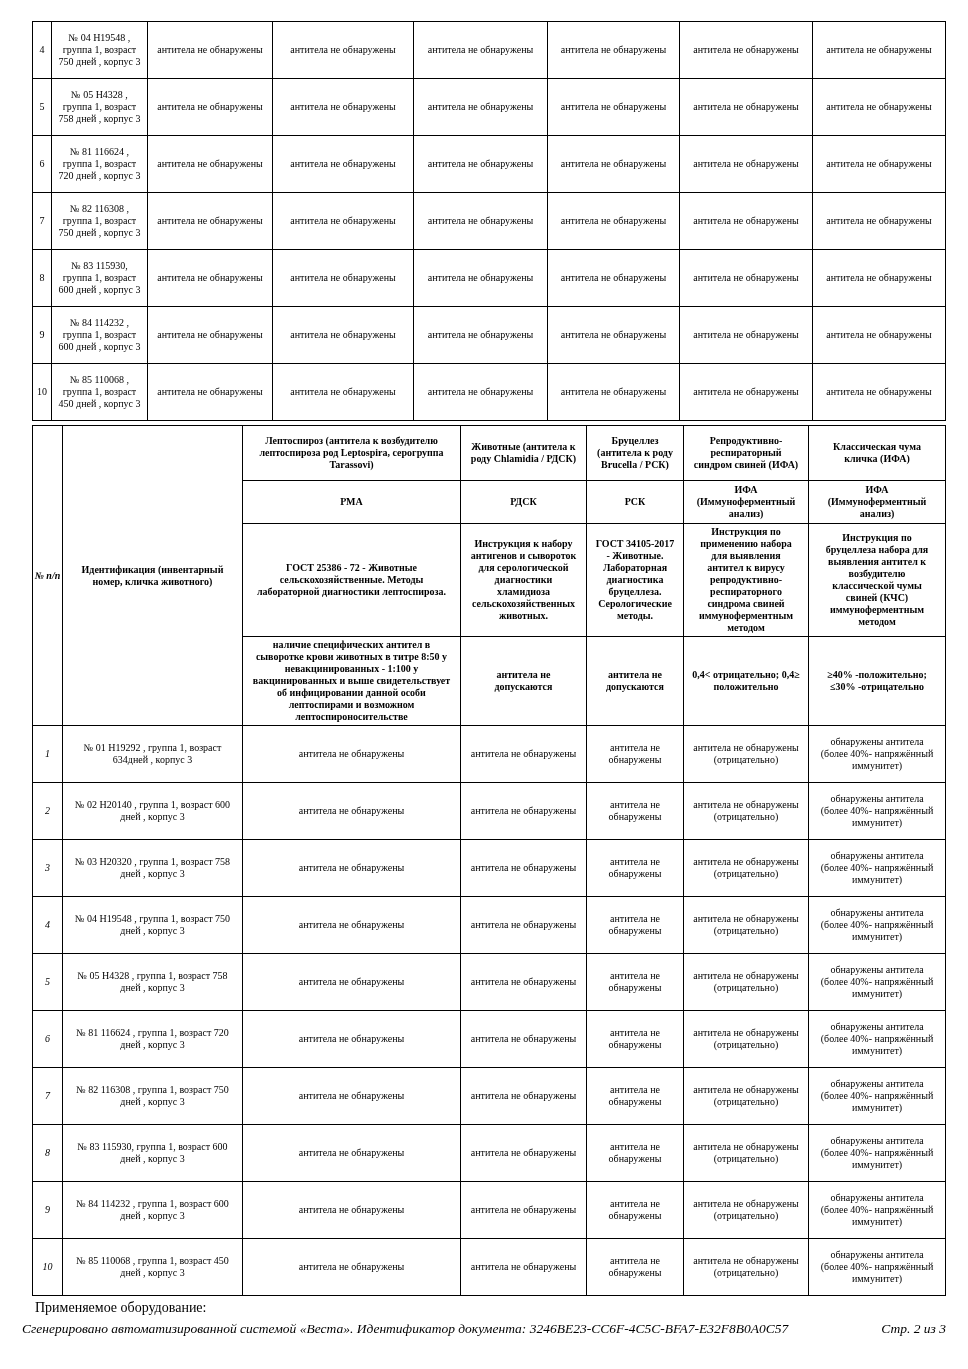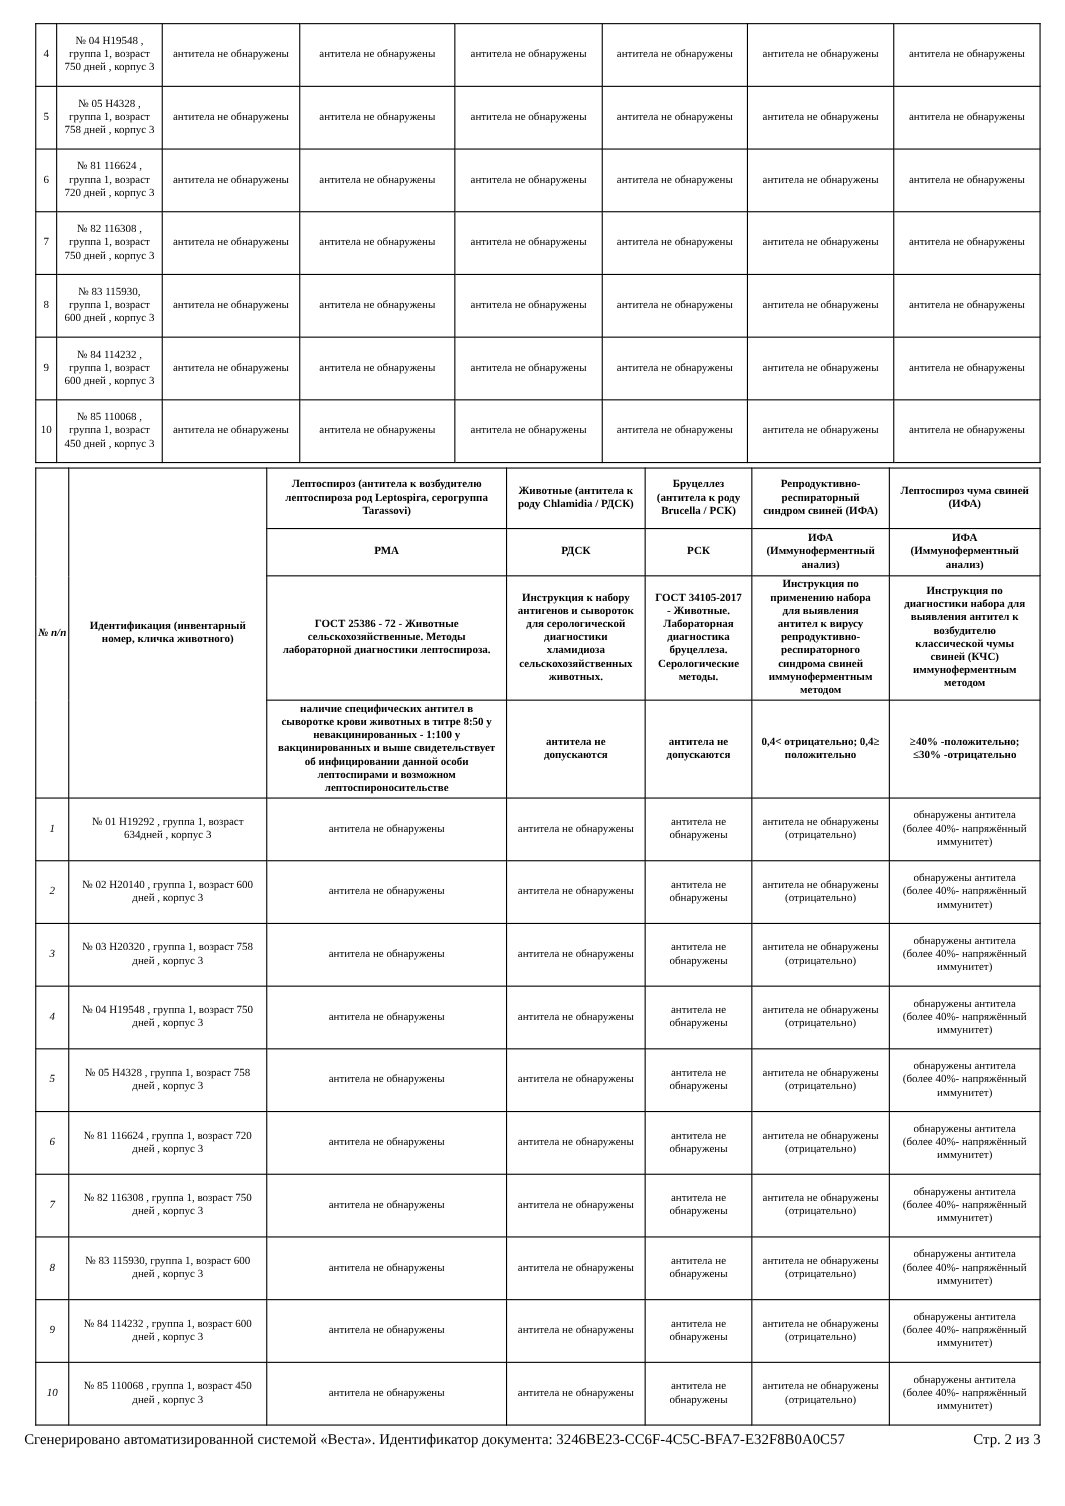--- a/index.html
+++ b/index.html
@@ -29,21 +29,21 @@
   .t2 tr.r4 { height:88px; }
   .t2 tr.dr { height:57px; }
   .t2 td.numc { padding:2px 1px;font-style:italic; }
   .t2 td.idc { padding:2px 10px; }
 
   
   .footer { position:absolute; left:0; right:0; top:1296px; }
   .equip { margin-left:35px; margin-top:4px; font-size:14px; }
   .proto { margin-left:22px; margin-top:5px; font-size:13.5px; }
   .genrow { margin-left:22px; margin-right:22px; margin-top:5px; font-size:13.5px;
-            display:flex; justify-content:space-between; align-items:baseline; }
+            display:flex; justify-content:space-between; align-items:baseline;font-style:italic; }
 </style>
 </head>
 <body>
 
 <table class="t1">
   <colgroup>
     <col style="width:19px">
       <col style="width:96px">
       <col style="width:125px">
       <col style="width:141px">
@@ -137,35 +137,35 @@
       <col style="width:137px">
   </colgroup>
   <tbody>
     <tr class="hr r1">
       <td rowspan="4" class="numc">№ п/п</td>
       <td rowspan="4">Идентификация (инвентарный номер, кличка животного)</td>
       <td>Лептоспироз (антитела к возбудителю лептоспироза род Leptospira, серогруппа Tarassovi)</td>
       <td>Животные (антитела к роду Chlamidia / РДСК)</td>
       <td>Бруцеллез (антитела к роду Brucella / РСК)</td>
       <td>Репродуктивно-респираторный синдром свиней (ИФА)</td>
-      <td>Лептоспироз чума свиней (ИФА)</td>
+      <td>Классическая чума кличка (ИФА)</td>
     </tr>
     <tr class="hr r2">
       <td>РМА</td>
       <td>РДСК</td>
       <td>РСК</td>
       <td>ИФА (Иммуноферментный анализ)</td>
       <td>ИФА (Иммуноферментный анализ)</td>
     </tr>
     <tr class="hr r3">
       <td>ГОСТ 25386 - 72 - Животные сельскохозяйственные. Методы лабораторной диагностики лептоспироза.</td>
       <td>Инструкция к набору антигенов и сывороток для серологической диагностики хламидиоза сельскохозяйственных животных.</td>
       <td>ГОСТ 34105-2017 - Животные. Лабораторная диагностика бруцеллеза. Серологические методы.</td>
       <td>Инструкция по применению набора для выявления антител к вирусу репродуктивно-респираторного синдрома свиней иммуноферментным методом</td>
-      <td>Инструкция по диагностики набора для выявления антител к возбудителю классической чумы свиней (КЧС) иммуноферментным методом</td>
+      <td>Инструкция по бруцеллеза набора для выявления антител к возбудителю классической чумы свиней (КЧС) иммуноферментным методом</td>
     </tr>
     <tr class="hr r4">
       <td>наличие специфических антител в сыворотке крови животных в титре 8:50 у невакцинированных - 1:100 у вакцинированных и выше свидетельствует об инфицировании данной особи лептоспирами и возможном лептоспироносительстве</td>
       <td>антитела не допускаются</td>
       <td>антитела не допускаются</td>
       <td>0,4&lt; отрицательно; 0,4≥ положительно</td>
       <td>≥40% -положительно; ≤30% -отрицательно</td>
     </tr>
     <tr class="dr">
       <td class="numc">1</td>
@@ -254,17 +254,18 @@
       <td>антитела не обнаружены</td>
       <td>антитела не обнаружены</td>
       <td>антитела не обнаружены</td>
       <td>антитела не обнаружены (отрицательно)</td>
       <td>обнаружены антитела (более 40%- напряжённый иммунитет)</td>
     </tr>
   </tbody>
 </table>
 
 <div class="footer">
+  <div class="equip">Применяемое оборудование:</div>
   <div class="genrow">
     <span>Сгенерировано автоматизированной системой «Веста». Идентификатор документа: 3246BE23-CC6F-4C5C-BFA7-E32F8B0A0C57</span>
     <span>Стр. 2 из 3</span>
   </div>
 </div>
 
 </body></html>

